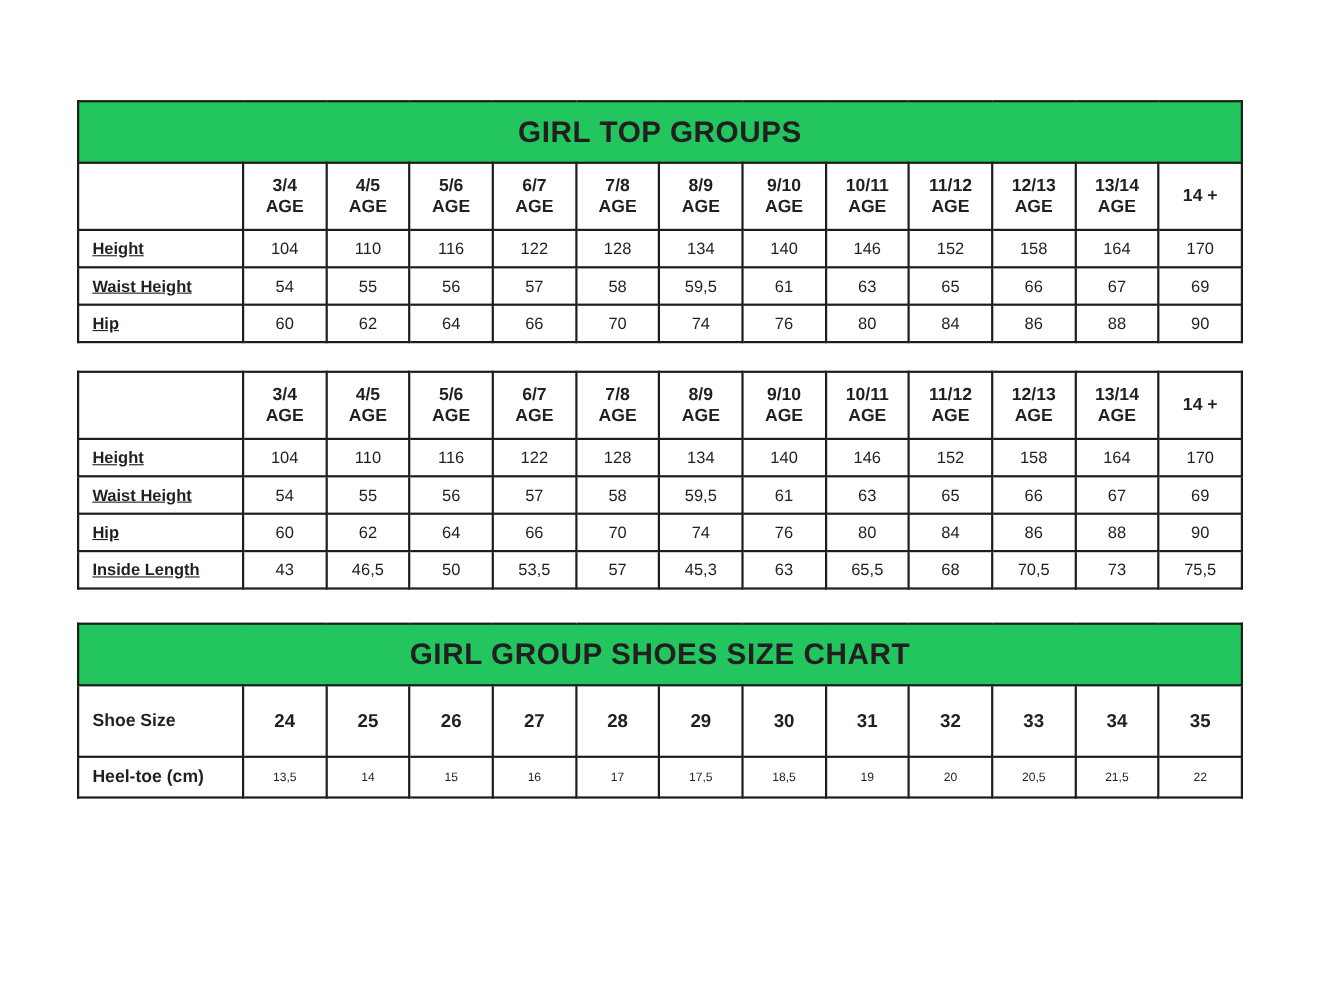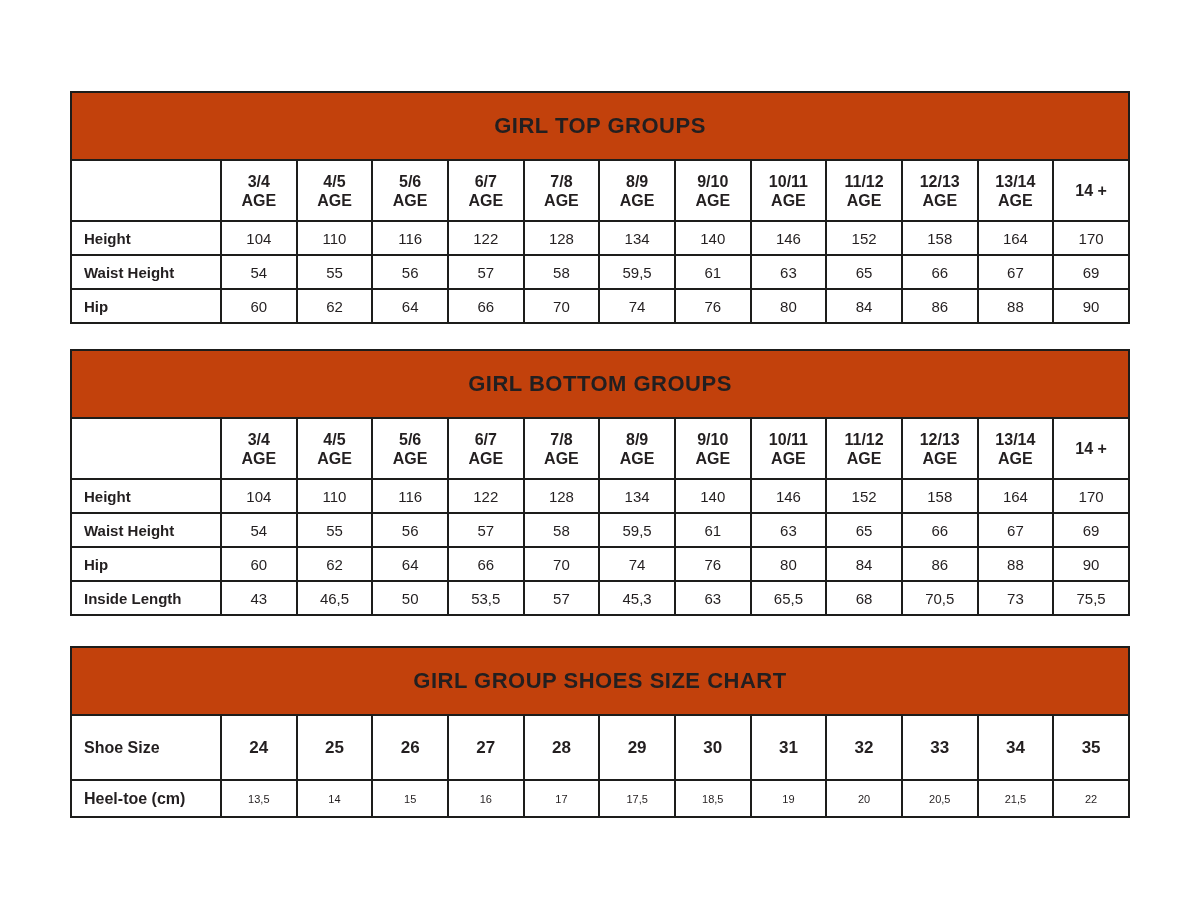--- a/index.html
+++ b/index.html
@@ -18,35 +18,36 @@
     border-collapse: collapse;
     table-layout: fixed;
   }
   table.size-table th, table.size-table td {
     border: 2px solid #1d1d1b;
     text-align: center;
     vertical-align: middle;
   }
   col.label-col { width: 150px; }
   th.title-cell {
-    height: 68px;
-    background: #c2410c;
-    font-size: 22px;
+    height: 56px;
+    background: #22c55e;
+    font-size: 27px;
     font-weight: bold;
     letter-spacing: 0.5px;
   }
   tr.age-row th { height: 61px; font-size: 16px; font-weight: bold; line-height: 19px; }
   tr.age-row .sub { display: block; }
   tr.age-row .sub:empty { display: none; }
   tr.data-row { height: 34px; }
   tr.data-row th.row-label {
     text-align: left;
     padding-left: 12px;
     font-size: 15px;
     font-weight: bold;
+    text-decoration: underline;
   }
   tr.data-row td { font-size: 15px; font-weight: normal; }
   .gap-sm { height: 25px; }
   .gap-md { height: 30px; }
   
   tr.shoe-size-row { height: 65px; padding-left: 16px; }
   tr.shoe-size-row th.row-label { text-align: left; padding-left: 12px; font-size: 16px; font-weight: bold; }
   tr.shoe-size-row td { font-size: 17px; font-weight: bold; }
   tr.heel-row { height: 37px; }
   tr.heel-row th.row-label { text-align: left; padding-left: 12px; font-size: 16px; font-weight: bold; }
@@ -132,23 +133,20 @@
   </table>
 
   <div class="gap-sm"></div>
 
   <table class="size-table">
     <colgroup>
         <col class="label-col">
         <col span="12">
       </colgroup>
     <thead>
-      <tr>
-        <th class="title-cell" colspan="13">GIRL BOTTOM GROUPS</th>
-      </tr>
       <tr class="age-row">
         <th class="corner-cell"></th>
         <th><span>3/4</span><span class="sub">AGE</span></th>
         <th><span>4/5</span><span class="sub">AGE</span></th>
         <th><span>5/6</span><span class="sub">AGE</span></th>
         <th><span>6/7</span><span class="sub">AGE</span></th>
         <th><span>7/8</span><span class="sub">AGE</span></th>
         <th><span>8/9</span><span class="sub">AGE</span></th>
         <th><span>9/10</span><span class="sub">AGE</span></th>
         <th><span>10/11</span><span class="sub">AGE</span></th>

